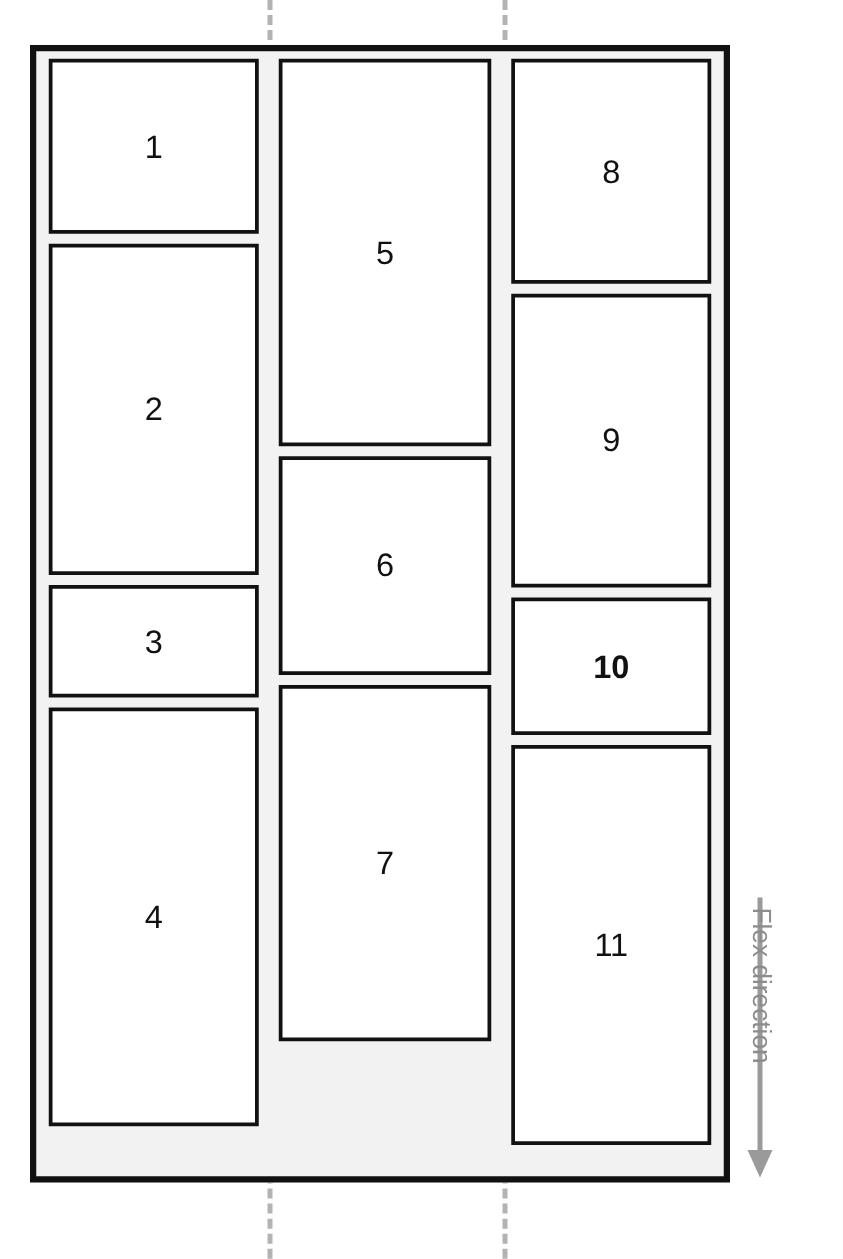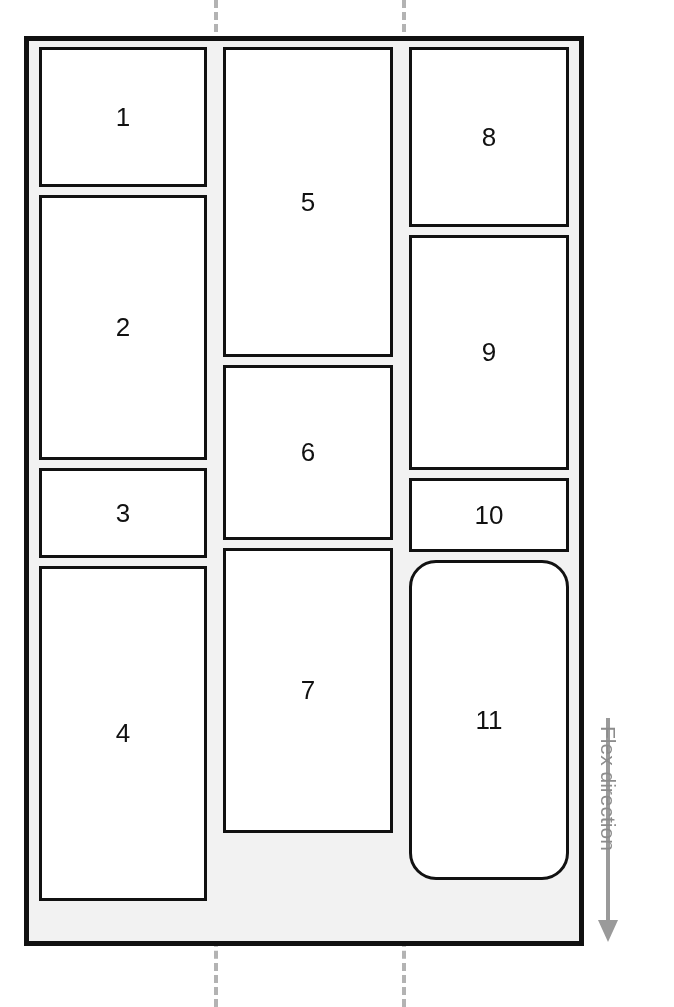--- a/index.html
+++ b/index.html
@@ -71,22 +71,22 @@
   .i4 { height: 335px; }
 
   
   .i5 { height: 310px; }
   .i6 { height: 175px; }
   .i7 { height: 285px; }
 
   
   .i8  { height: 180px; }
   .i9  { height: 235px; }
-  .i10 { height: 74px; }
-  .i11 { height: 320px; border-radius: 27px; }
+  .i10 { height: 110px; font-weight: bold; }
+  .i11 { height: 320px; }
 
   
   .guide {
     position: absolute;
     top: 0;
     width: 0;
     height: 1007px;
     border-left: 4px dashed #b3b3b3;
   }
   .guide-a { left: 214px; }

